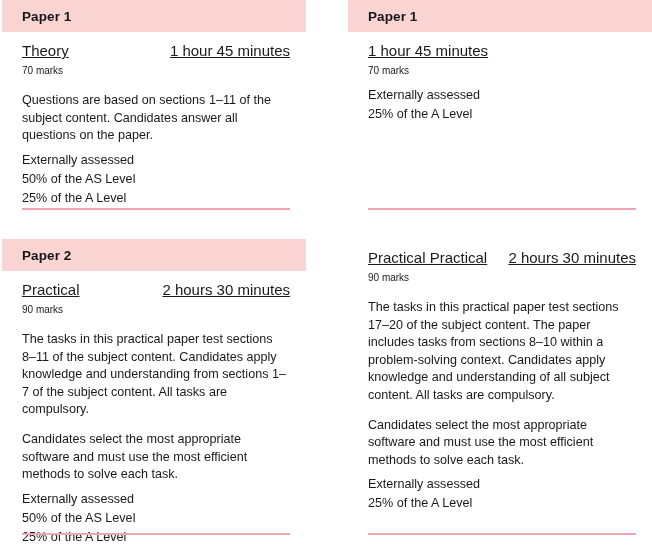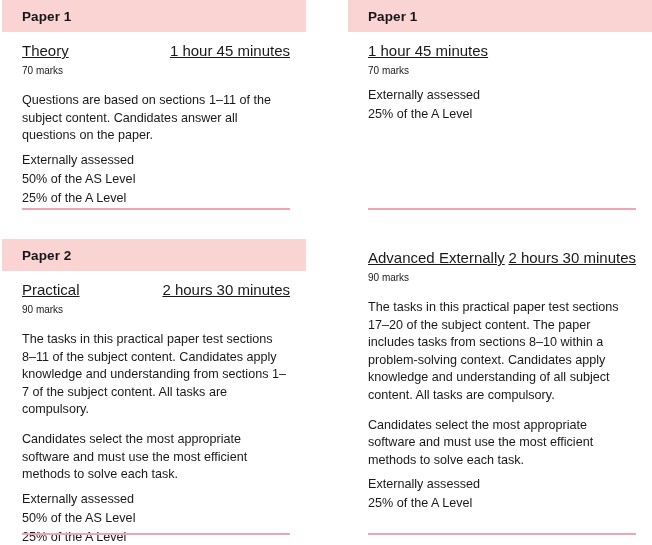--- a/index.html
+++ b/index.html
@@ -137,21 +137,21 @@
       <div class="paper-note first-note">Externally assessed</div>
       <div class="paper-note">50% of the AS Level</div>
       <div class="paper-note">25% of the A Level</div>
     </div>
     <div class="panel-rule"></div>
   </div>
 
   <div class="panel col-right row-bottom">
     <div class="panel-body">
       <div class="panel-title-row">
-        <span class="paper-type">Advanced Externally</span>
+        <span class="paper-type">Practical Practical</span>
         <span class="paper-duration">2 hours 30 minutes</span>
       </div>
       <div class="paper-marks">90 marks</div>
       <div class="paper-para">The tasks in this practical paper test sections 17–20 of the subject content. The paper includes tasks from sections 8–10 within a problem-solving context. Candidates apply knowledge and understanding of all subject content. All tasks are compulsory.</div>
       <div class="paper-para">Candidates select the most appropriate software and must use the most efficient methods to solve each task.</div>
       <div class="paper-note first-note">Externally assessed</div>
       <div class="paper-note">25% of the A Level</div>
     </div>
     <div class="panel-rule"></div>
   </div>

